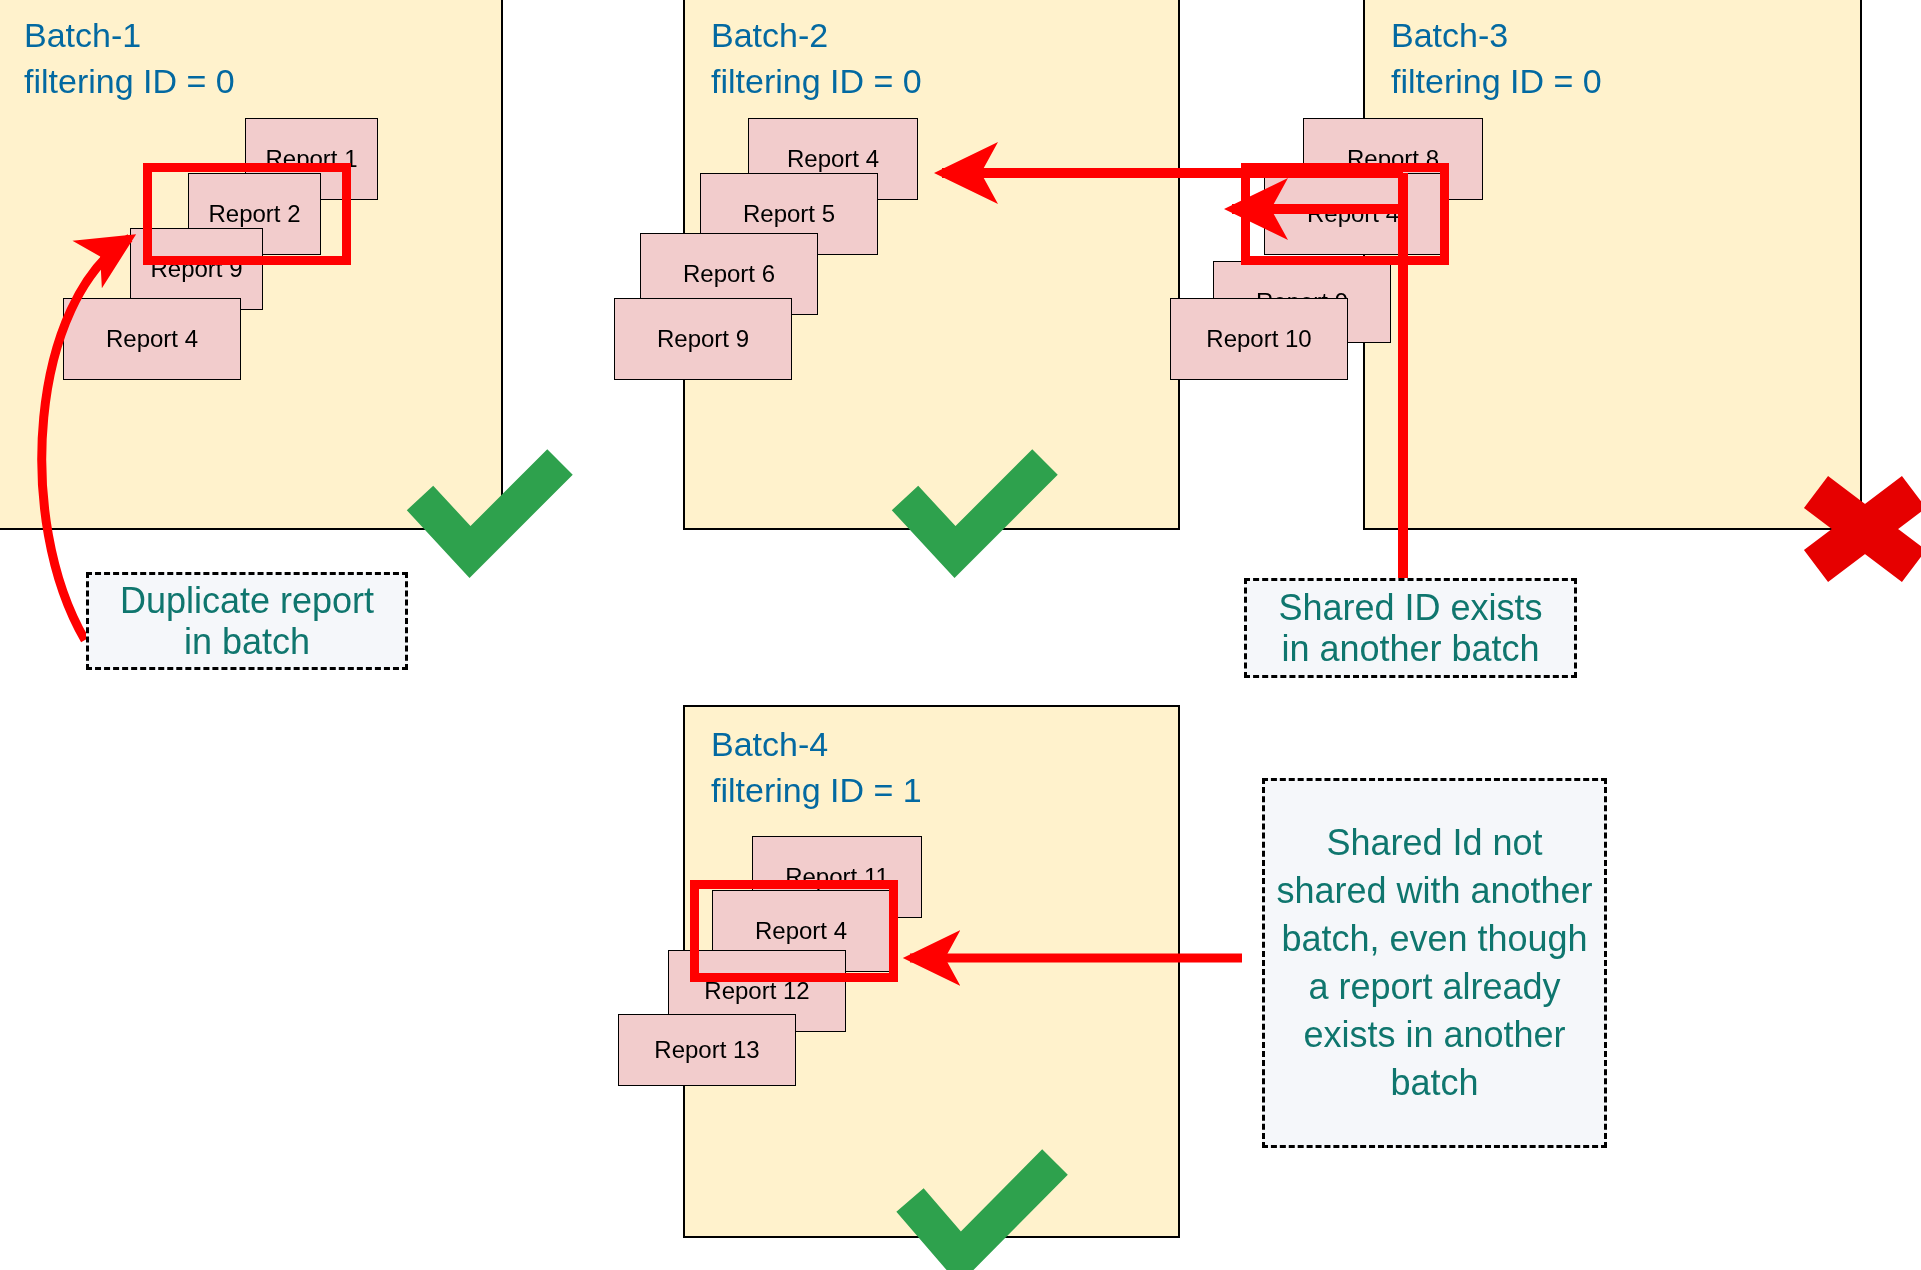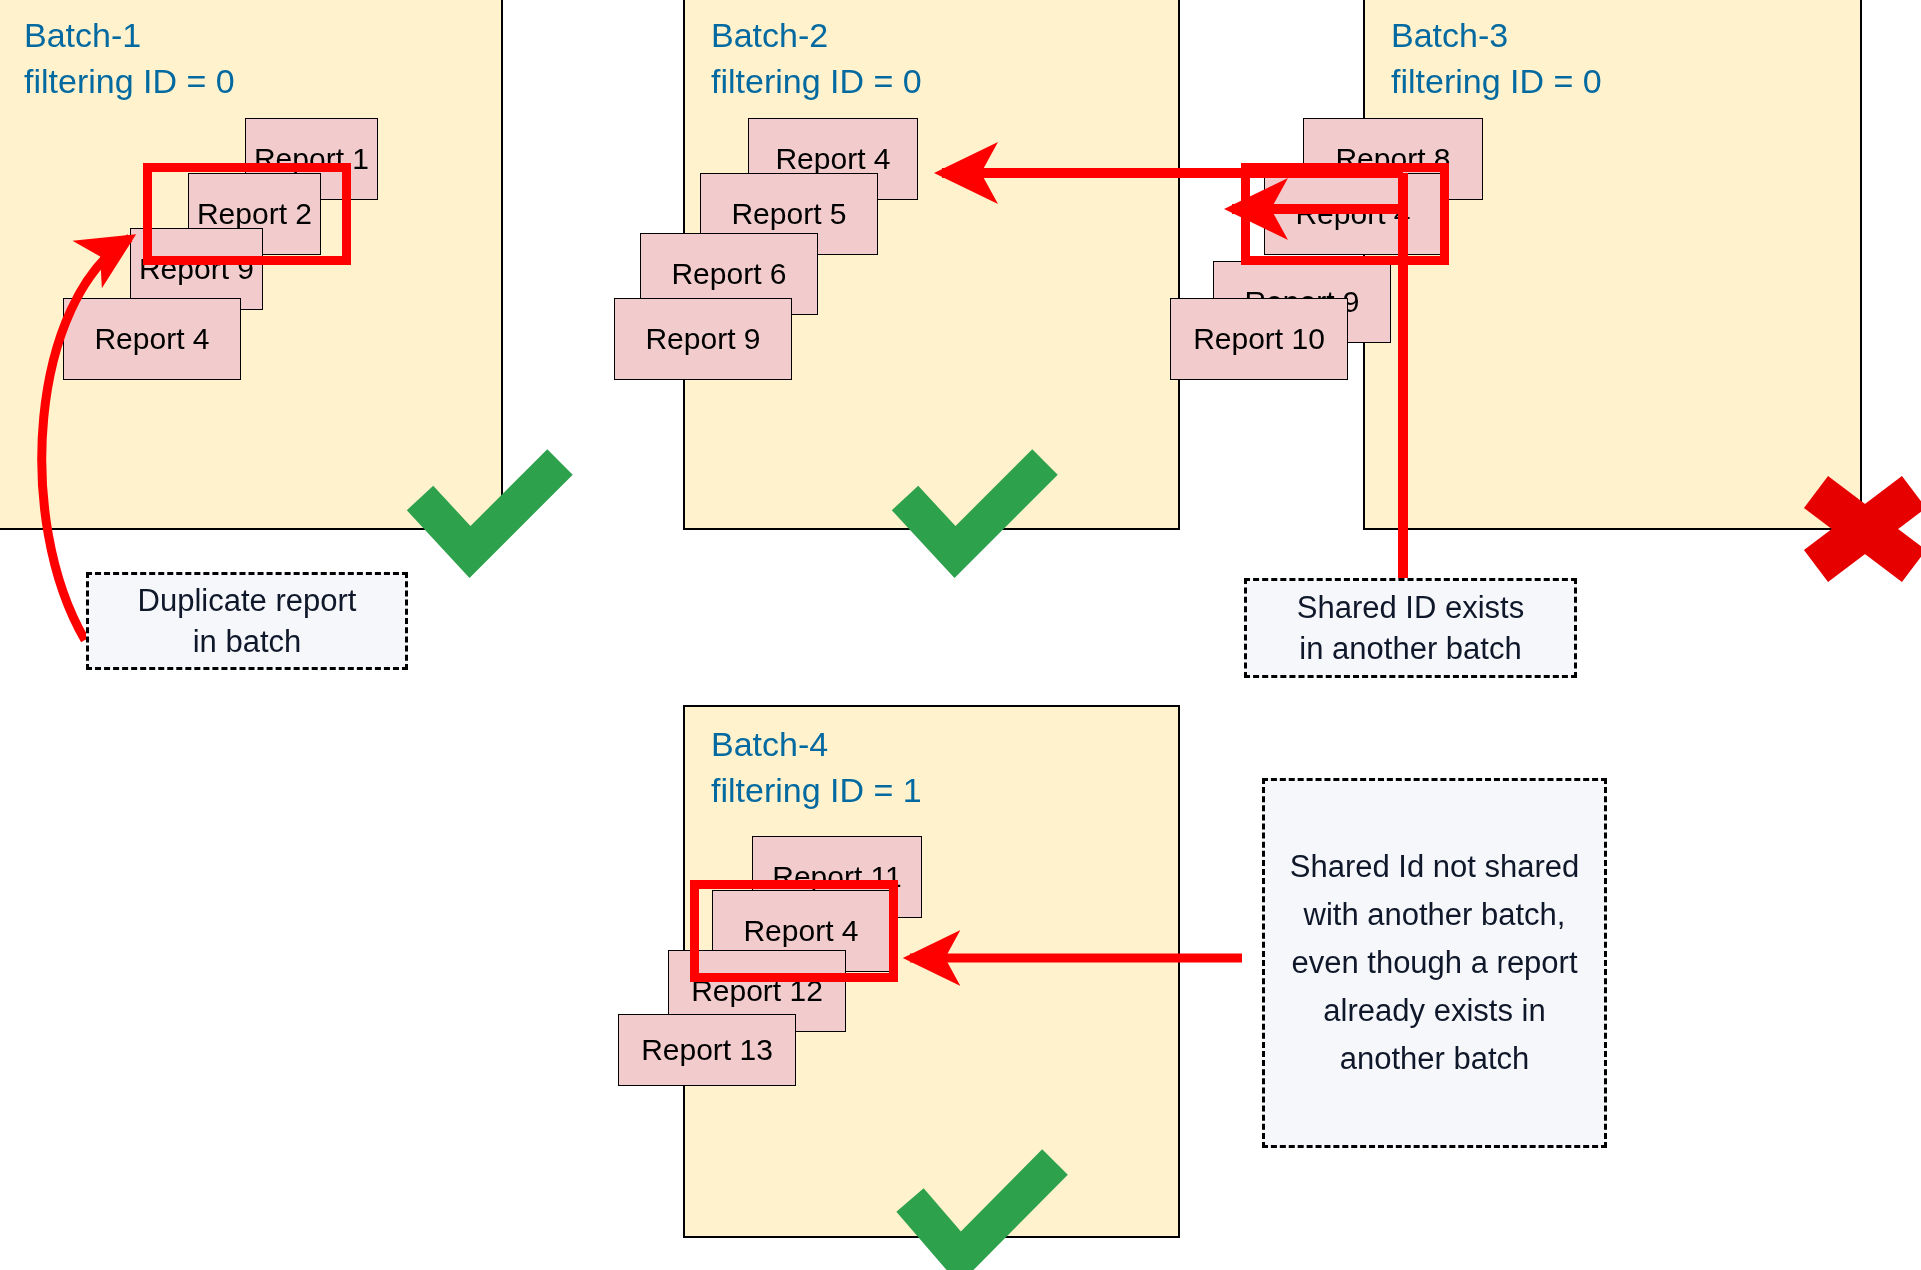--- a/index.html
+++ b/index.html
@@ -7,30 +7,30 @@
        font-family:"Liberation Sans","DejaVu Sans",sans-serif;}
 
   .stage{position:absolute;left:0;top:0;width:1921px;height:1270px;}
 
   
   .batch{position:absolute;background:#fff2cc;border:2px solid #000000;box-sizing:border-box;}
   .batch-title{position:absolute;left:26px;top:14px;font-size:34px;line-height:46px;color:#0369a1;white-space:pre-line;}
 
   
   .card{position:absolute;background:#f2cccc;border:1.5px solid #000000;box-sizing:border-box;
-        display:flex;align-items:center;justify-content:center;font-size:30px;color:#000;}
+        display:flex;align-items:center;justify-content:center;font-size:24px;color:#000;}
   .card span{pointer-events:none;}
 
   
   .hl{position:absolute;border:9px solid #ff0000;box-sizing:border-box;background:transparent;}
 
   
   .note{position:absolute;background:#f5f7fa;border:3px dashed #000000;box-sizing:border-box;
         display:flex;align-items:center;justify-content:center;text-align:center;
-        font-size:31px;line-height:41px;color:#0f172a;padding:6px 10px;}
+        font-size:36px;line-height:41px;color:#0f766e;padding:6px 10px;}
 
   svg.overlay{position:absolute;left:0;top:0;width:1921px;height:1270px;pointer-events:none;}
 </style>
 </head>
 <body>
 
 <div class="stage">
 
   <div class="batch" style="left:-4px;top:-4px;width:507px;height:534px;">
     <div class="batch-title">Batch-1

